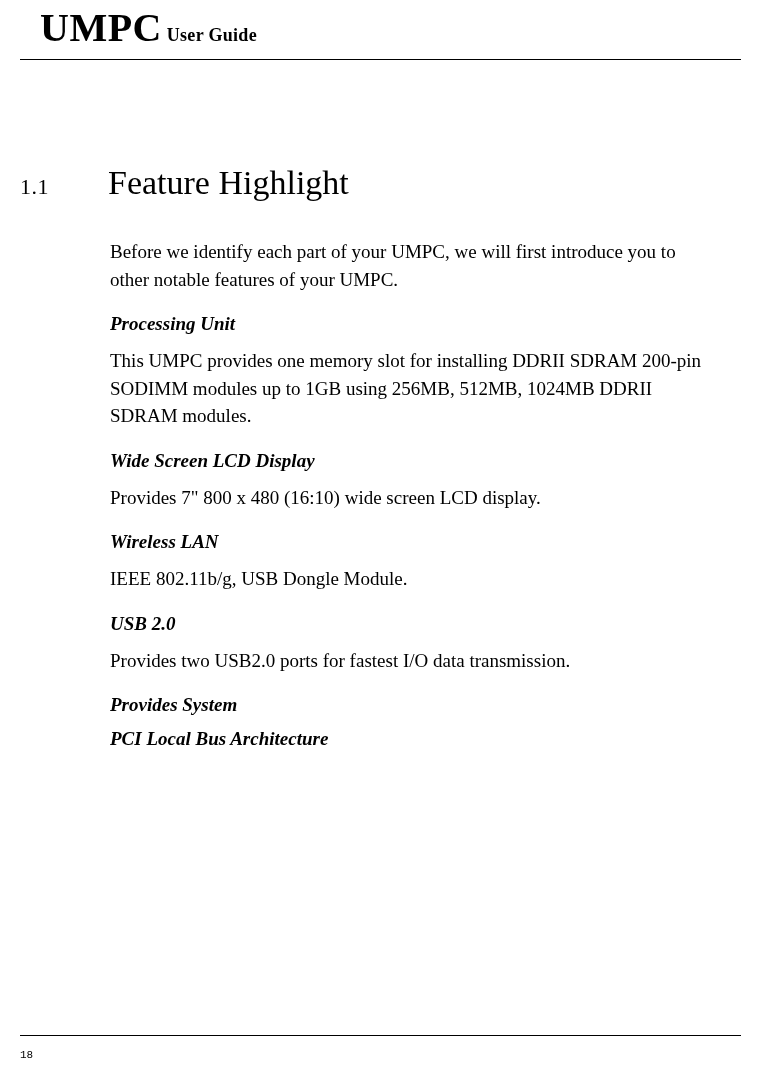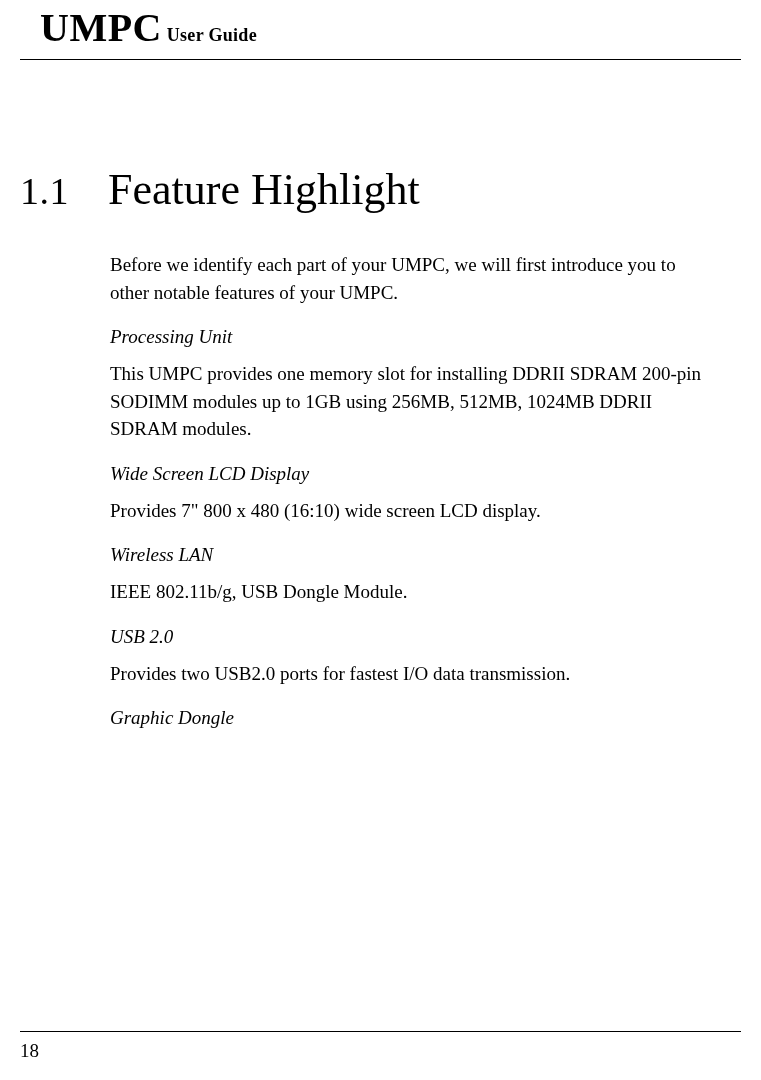--- a/index.html
+++ b/index.html
@@ -34,42 +34,42 @@
     .content {
       padding: 100px 20px 0 20px;
     }
     .section-row {
       display: flex;
       align-items: baseline;
       gap: 30px;
       margin-bottom: 36px;
     }
     .section-number {
-      font-size: 38px;
+      font-size: 22px;
       font-family: Garamond, "Times New Roman", serif;
       letter-spacing: 0.5px;
       min-width: 58px;
       text-align: left;
     }
     .section-title {
-      font-size: 44px;
+      font-size: 34px;
       font-family: Garamond, "Times New Roman", serif;
     }
     .body-block {
       margin-left: 90px;
       margin-right: 26px;
     }
     .para {
       font-size: 19px;
       line-height: 1.45;
       margin-bottom: 20px;
     }
     .sub-heading {
       font-style: italic;
-      font-weight: normal;
+      font-weight: bold;
       font-size: 19px;
       margin-bottom: 12px;
       margin-top: 6px;
     }
     ul.bullets {
       list-style: none;
       margin: 0 0 12px 0;
       padding: 0;
     }
     ul.bullets li {
@@ -88,21 +88,22 @@
     }
     .footer {
       position: absolute;
       bottom: 18px;
       left: 20px;
       right: 20px;
       border-top: 1px solid #000;
       padding-top: 8px;
     }
     .page-num {
-      font-size: 19px;
+      font-size: 11px;
+      font-family: Liberation Mono, monospace;
     }
   </style>
 </head>
 <body>
 
 <div class="header">
   <span class="header-title">
     <span class="header-big">UMPC</span><span class="header-small"> User Guide</span>
   </span>
 </div>
@@ -124,20 +125,21 @@
 
     <p class="sub-heading">Wide Screen LCD Display</p>
     <p class="para">Provides 7" 800 x 480 (16:10) wide screen LCD display.</p>
 
     <p class="sub-heading">Wireless LAN</p>
     <p class="para">IEEE 802.11b/g, USB Dongle Module.</p>
 
     <p class="sub-heading">USB 2.0</p>
     <p class="para">Provides two USB2.0 ports for fastest I/O data transmission.</p>
 
-    <p class="sub-heading">Graphic Dongle</p>
+    <p class="sub-heading">Provides System</p>
 
+    <p class="sub-heading">PCI Local Bus Architecture</p>
   </div>
 </div>
 
 <div class="footer">
   <span class="page-num">18</span>
 </div>
 
 </body></html>

